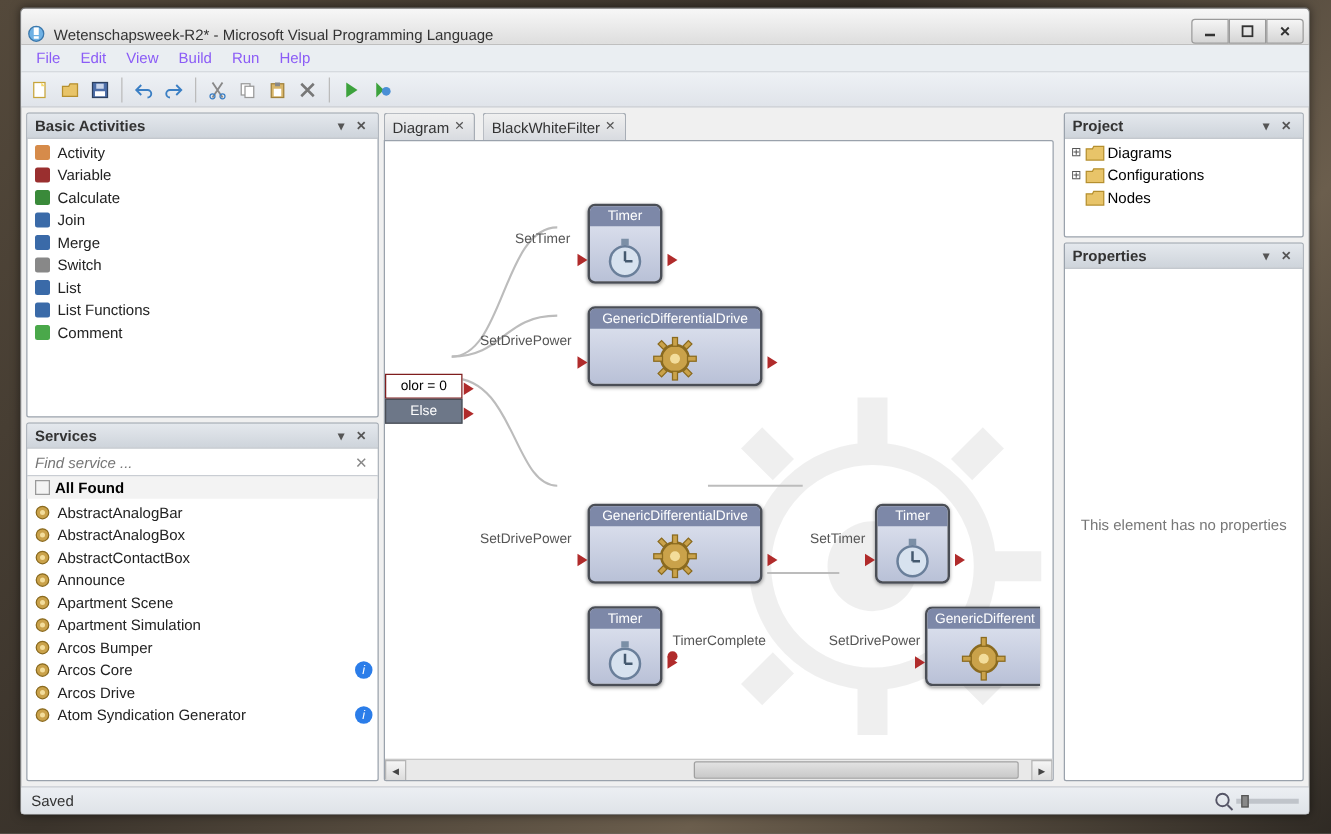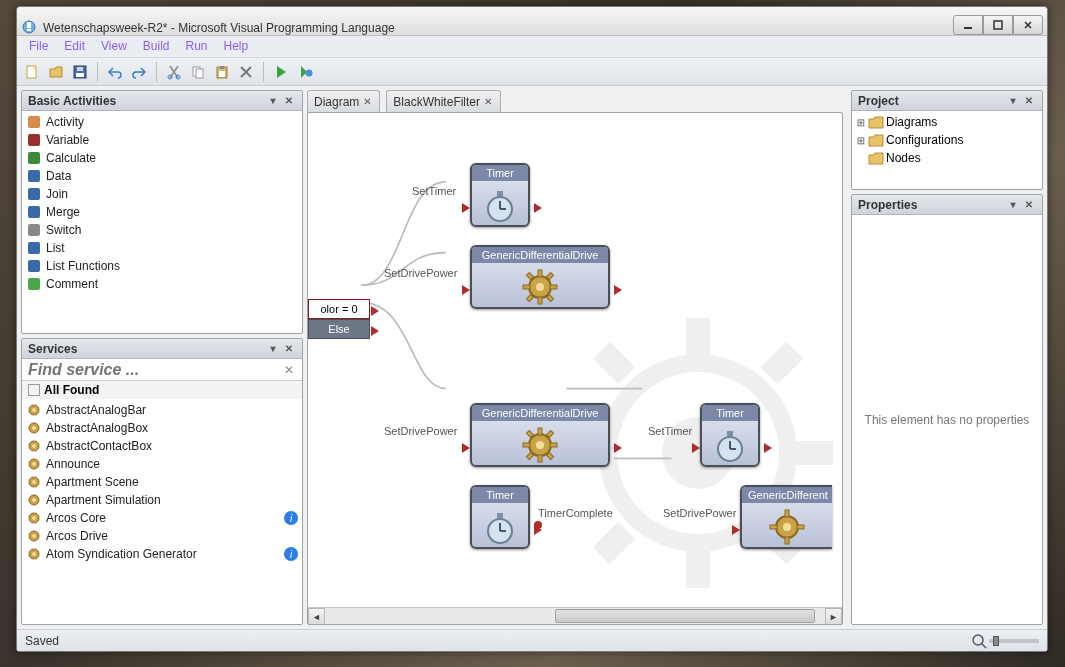--- a/index.html
+++ b/index.html
@@ -44,21 +44,21 @@
 .li .info{margin-left:auto;width:14px;height:14px;border-radius:50%;background:#2b7de9;color:#fff;font-size:10px;display:none;align-items:center;justify-content:center;font-style:italic;}
 .li.hasinfo .info{display:flex;}
 
 
 .leftcol{width:290px;display:flex;flex-direction:column;gap:4px;padding:4px;}
 .leftcol .panel:first-child{height:244px;}
 .leftcol .panel:last-child{flex:1;}
 
 
 .srch{height:22px;border-bottom:1px solid #c9cdd3;position:relative;}
-.srch input{width:100%;height:100%;border:none;padding:0 22px 0 6px;font-style:italic;color:#a21caf;font-size:16px;outline:none;font-weight:bold;}
+.srch input{width:100%;height:100%;border:none;padding:0 22px 0 6px;font-style:italic;color:#a21caf;font-size:12px;outline:none;}
 .srch .clr{position:absolute;right:4px;top:4px;width:14px;height:14px;color:#888;font-size:12px;}
 
 .allfound{font-weight:bold;background:#f3f3f3;padding:2px 6px;display:flex;align-items:center;gap:4px;}
 .allfound .boxic{width:12px;height:12px;border:1px solid #999;}
 
 
 .centercol{flex:1;display:flex;flex-direction:column;padding:4px 4px 4px 0;}
 .tabs{height:22px;display:flex;align-items:flex-end;gap:2px;font-size:12px;}
 .tab{height:22px;background:linear-gradient(#f0f0f0,#d8dbe0);border:1px solid #a7adb5;border-bottom:none;border-radius:3px 3px 0 0;padding:0 6px;display:flex;align-items:center;gap:4px;color:#333;}
 .tabs .sep{width:2px;}
@@ -256,26 +256,20 @@
             <div class="li">
               <svg class="ico" viewBox="0 0 16 16">
                 <rect x="2" y="2" width="12" height="12" rx="2" fill="#3a8a3a"></rect>
               </svg>
               <span>Calculate</span>
             </div>
             <div class="li">
               <svg class="ico" viewBox="0 0 16 16">
                 <rect x="2" y="2" width="12" height="12" rx="2" fill="#3a6aa8"></rect>
               </svg>
-              <span>Data</span>
-            </div>
-            <div class="li">
-              <svg class="ico" viewBox="0 0 16 16">
-                <rect x="2" y="2" width="12" height="12" rx="2" fill="#3a6aa8"></rect>
-              </svg>
               <span>Join</span>
             </div>
             <div class="li">
               <svg class="ico" viewBox="0 0 16 16">
                 <rect x="2" y="2" width="12" height="12" rx="2" fill="#3a6aa8"></rect>
               </svg>
               <span>Merge</span>
             </div>
             <div class="li">
               <svg class="ico" viewBox="0 0 16 16">
@@ -354,20 +348,27 @@
                 <circle cx="8" cy="8" r="2" fill="#f3dd9b"></circle>
               </svg>
               <span>Apartment Scene</span>
             </div>
             <div class="li">
               <svg class="ico" viewBox="0 0 16 16">
                 <circle cx="8" cy="8" r="5" fill="#caa24a" stroke="#8a6a1f"></circle>
                 <circle cx="8" cy="8" r="2" fill="#f3dd9b"></circle>
               </svg>
               <span>Apartment Simulation</span>
+            </div>
+            <div class="li">
+              <svg class="ico" viewBox="0 0 16 16">
+                <circle cx="8" cy="8" r="5" fill="#caa24a" stroke="#8a6a1f"></circle>
+                <circle cx="8" cy="8" r="2" fill="#f3dd9b"></circle>
+              </svg>
+              <span>Arcos Bumper</span>
             </div>
             <div class="li hasinfo">
               <svg class="ico" viewBox="0 0 16 16">
                 <circle cx="8" cy="8" r="5" fill="#caa24a" stroke="#8a6a1f"></circle>
                 <circle cx="8" cy="8" r="2" fill="#f3dd9b"></circle>
               </svg>
               <span>Arcos Core</span>
               <span class="info">i</span>
             </div>
             <div class="li">

